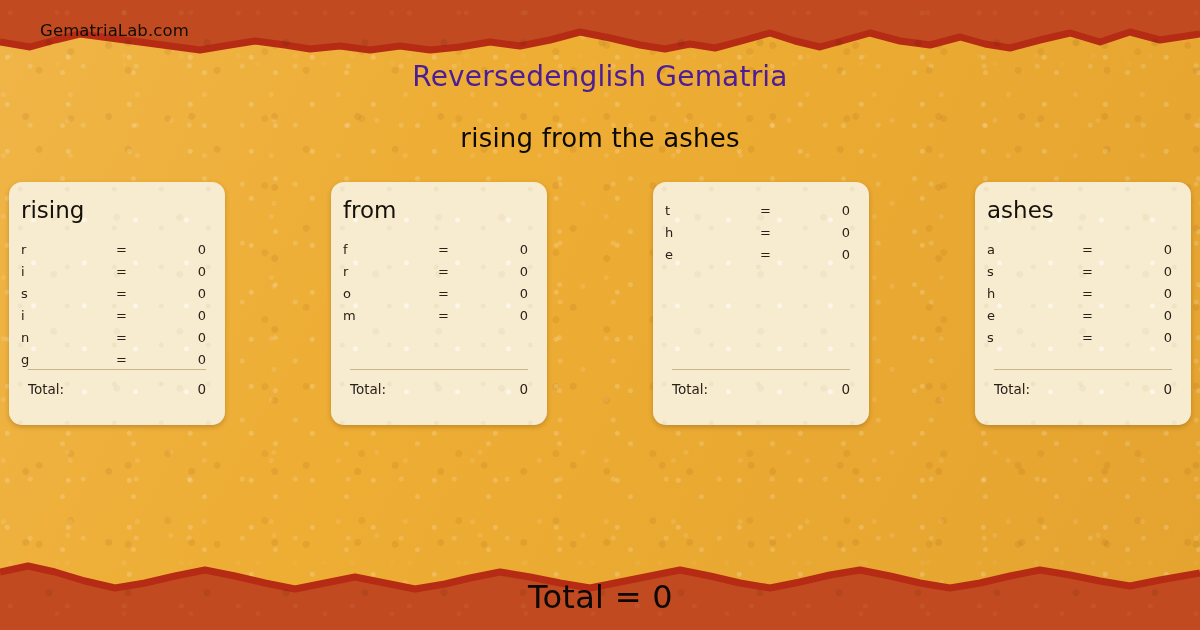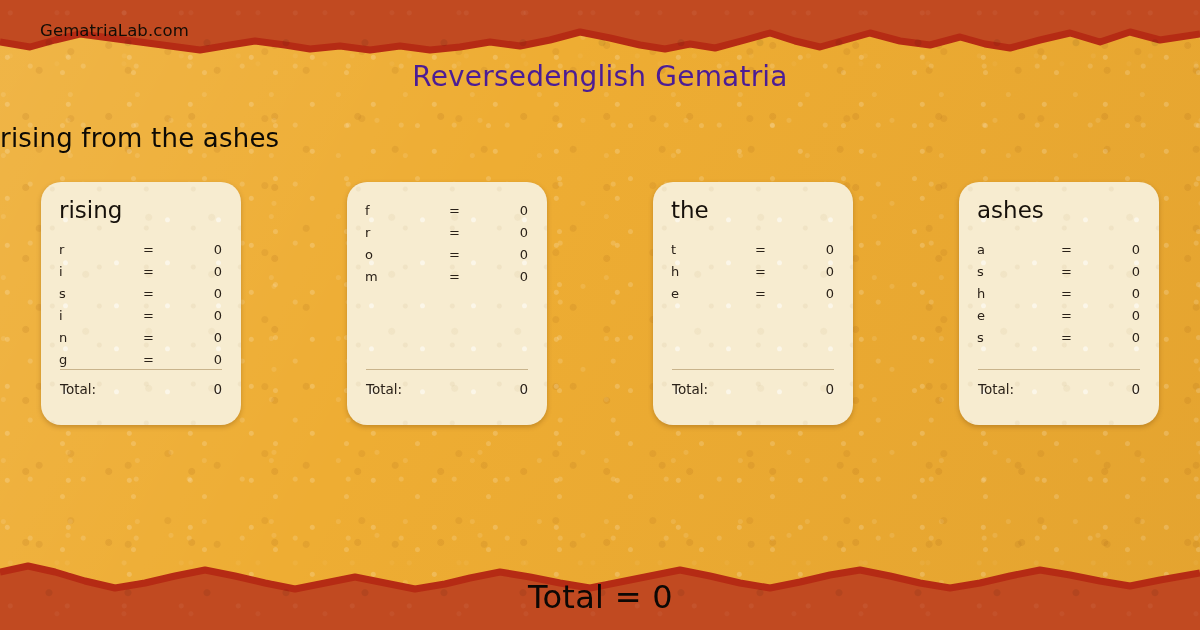--- a/index.html
+++ b/index.html
@@ -48,42 +48,42 @@
     font-size:16.5px;color:#120d06;letter-spacing:.1px;
     z-index:6;
   }
 
   
   #title{
     position:absolute;left:0;right:0;top:60px;text-align:center;
     font-size:28px;color:#4c1d95;z-index:5;letter-spacing:.2px;
   }
   #phrase{
-    position:absolute;left:0;right:0;top:123px;
+    position:absolute;left:0;right:0;top:123px;text-align:center;
     font-size:26px;color:#0d0a05;z-index:5;letter-spacing:.2px;
   }
 
   
   #cards{
     position:absolute;left:0;top:182px;width:1200px;height:244px;
     display:flex;justify-content:center;gap:106px;z-index:5;
   }
   .card{
-    width:200px;height:243px;
+    width:216px;height:243px;
     background:#f7ecd0;
     background-image:
       radial-gradient(circle at 24% 18%, rgba(180,150,95,.10) 0 2px, rgba(0,0,0,0) 3px),
       radial-gradient(circle at 71% 62%, rgba(180,150,95,.09) 0 3px, rgba(0,0,0,0) 4px),
       radial-gradient(circle at 48% 88%, rgba(255,255,255,.5) 0 2px, rgba(0,0,0,0) 3px);
     background-size:47px 39px,63px 57px,51px 43px;
-    border-radius:20px;
+    border-radius:13px;
     box-shadow:0 2px 5px rgba(90,45,5,.28);
     position:relative;
     box-sizing:border-box;
-    padding:17px 19px 0 18px;
+    padding:17px 19px 0 12px;
   }
   .card-title{
     font-size:23px;color:#16100a;line-height:1;margin-bottom:16px;
   }
   .rows{display:flex;flex-direction:column;gap:0;}
   .row{
     display:flex;align-items:center;
     font-size:13px;color:#2a2118;height:22px;
   }
   .row .ltr{flex:0 0 62px;}
@@ -186,20 +186,21 @@
     <div class="card-foot">
       <div class="divider"></div>
       <div class="total-row">
         <span>Total:</span>
         <span>0</span>
       </div>
     </div>
   </div>
 
   <div class="card">
+    <div class="card-title">from</div>
     <div class="rows">
       <div class="row">
         <span class="ltr">f</span>
         <span class="eq">=</span>
         <span class="val">0</span>
       </div>
       <div class="row">
         <span class="ltr">r</span>
         <span class="eq">=</span>
         <span class="val">0</span>
@@ -218,21 +219,20 @@
     <div class="card-foot">
       <div class="divider"></div>
       <div class="total-row">
         <span>Total:</span>
         <span>0</span>
       </div>
     </div>
   </div>
 
   <div class="card">
-    <div class="card-title">the</div>
     <div class="rows">
       <div class="row">
         <span class="ltr">t</span>
         <span class="eq">=</span>
         <span class="val">0</span>
       </div>
       <div class="row">
         <span class="ltr">h</span>
         <span class="eq">=</span>
         <span class="val">0</span>

